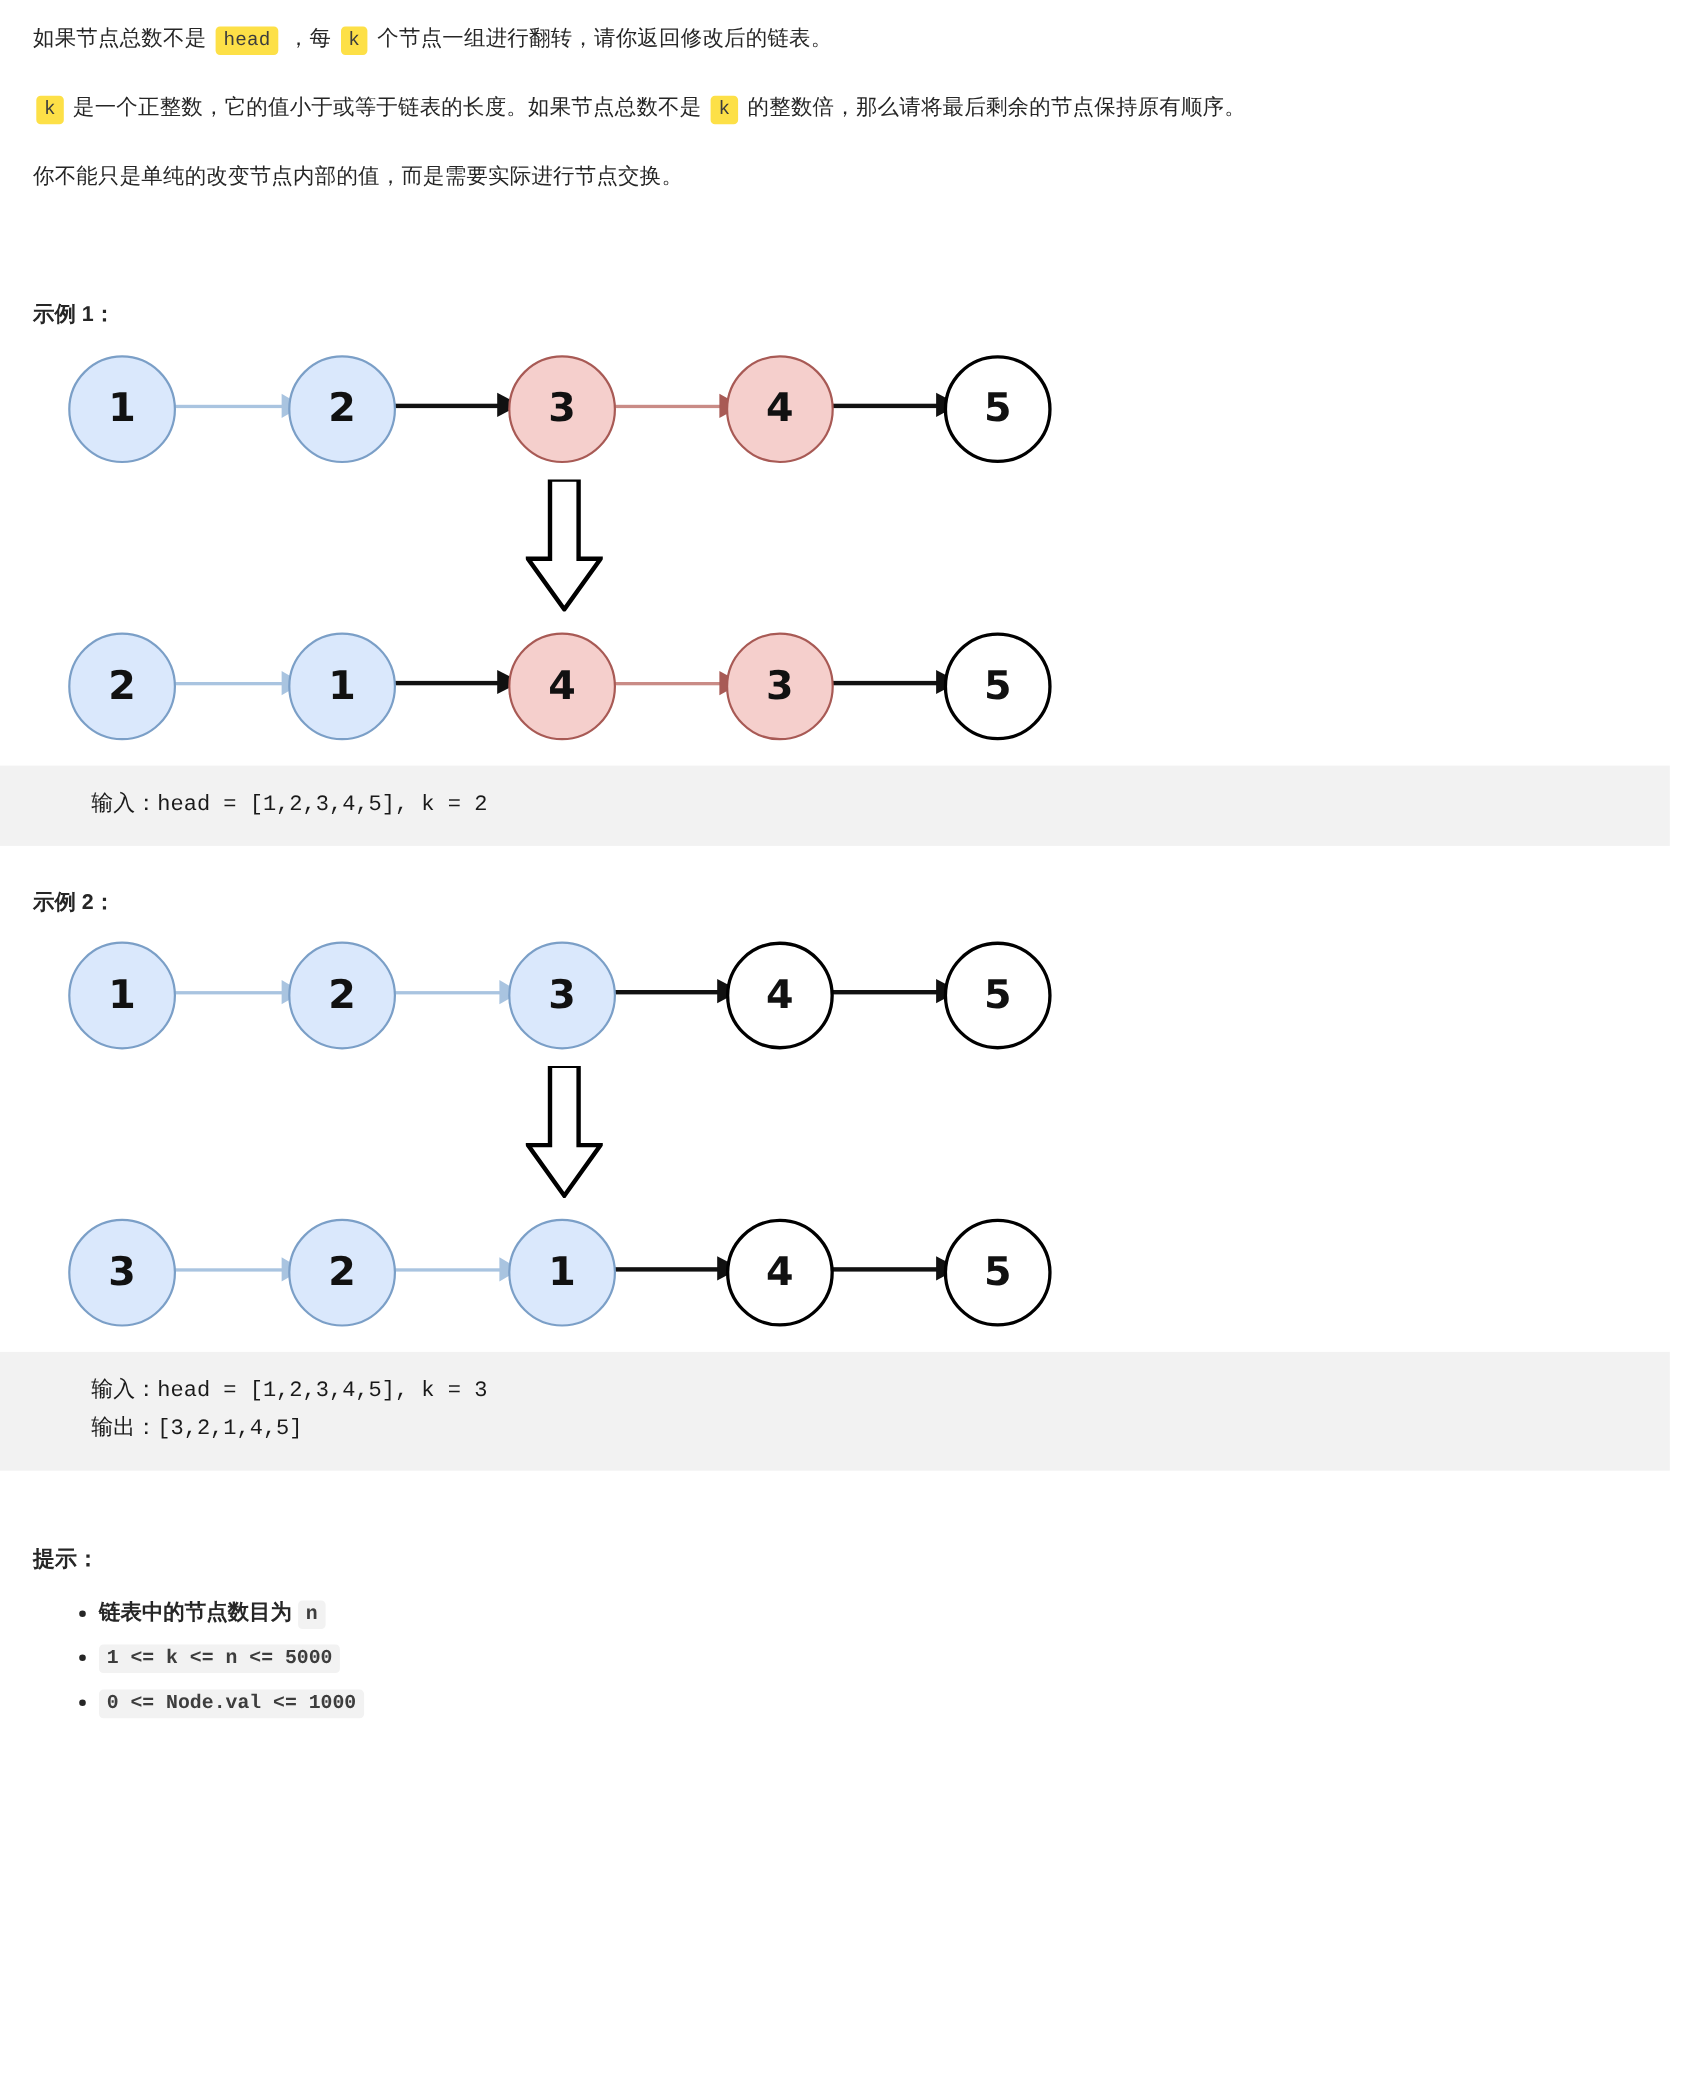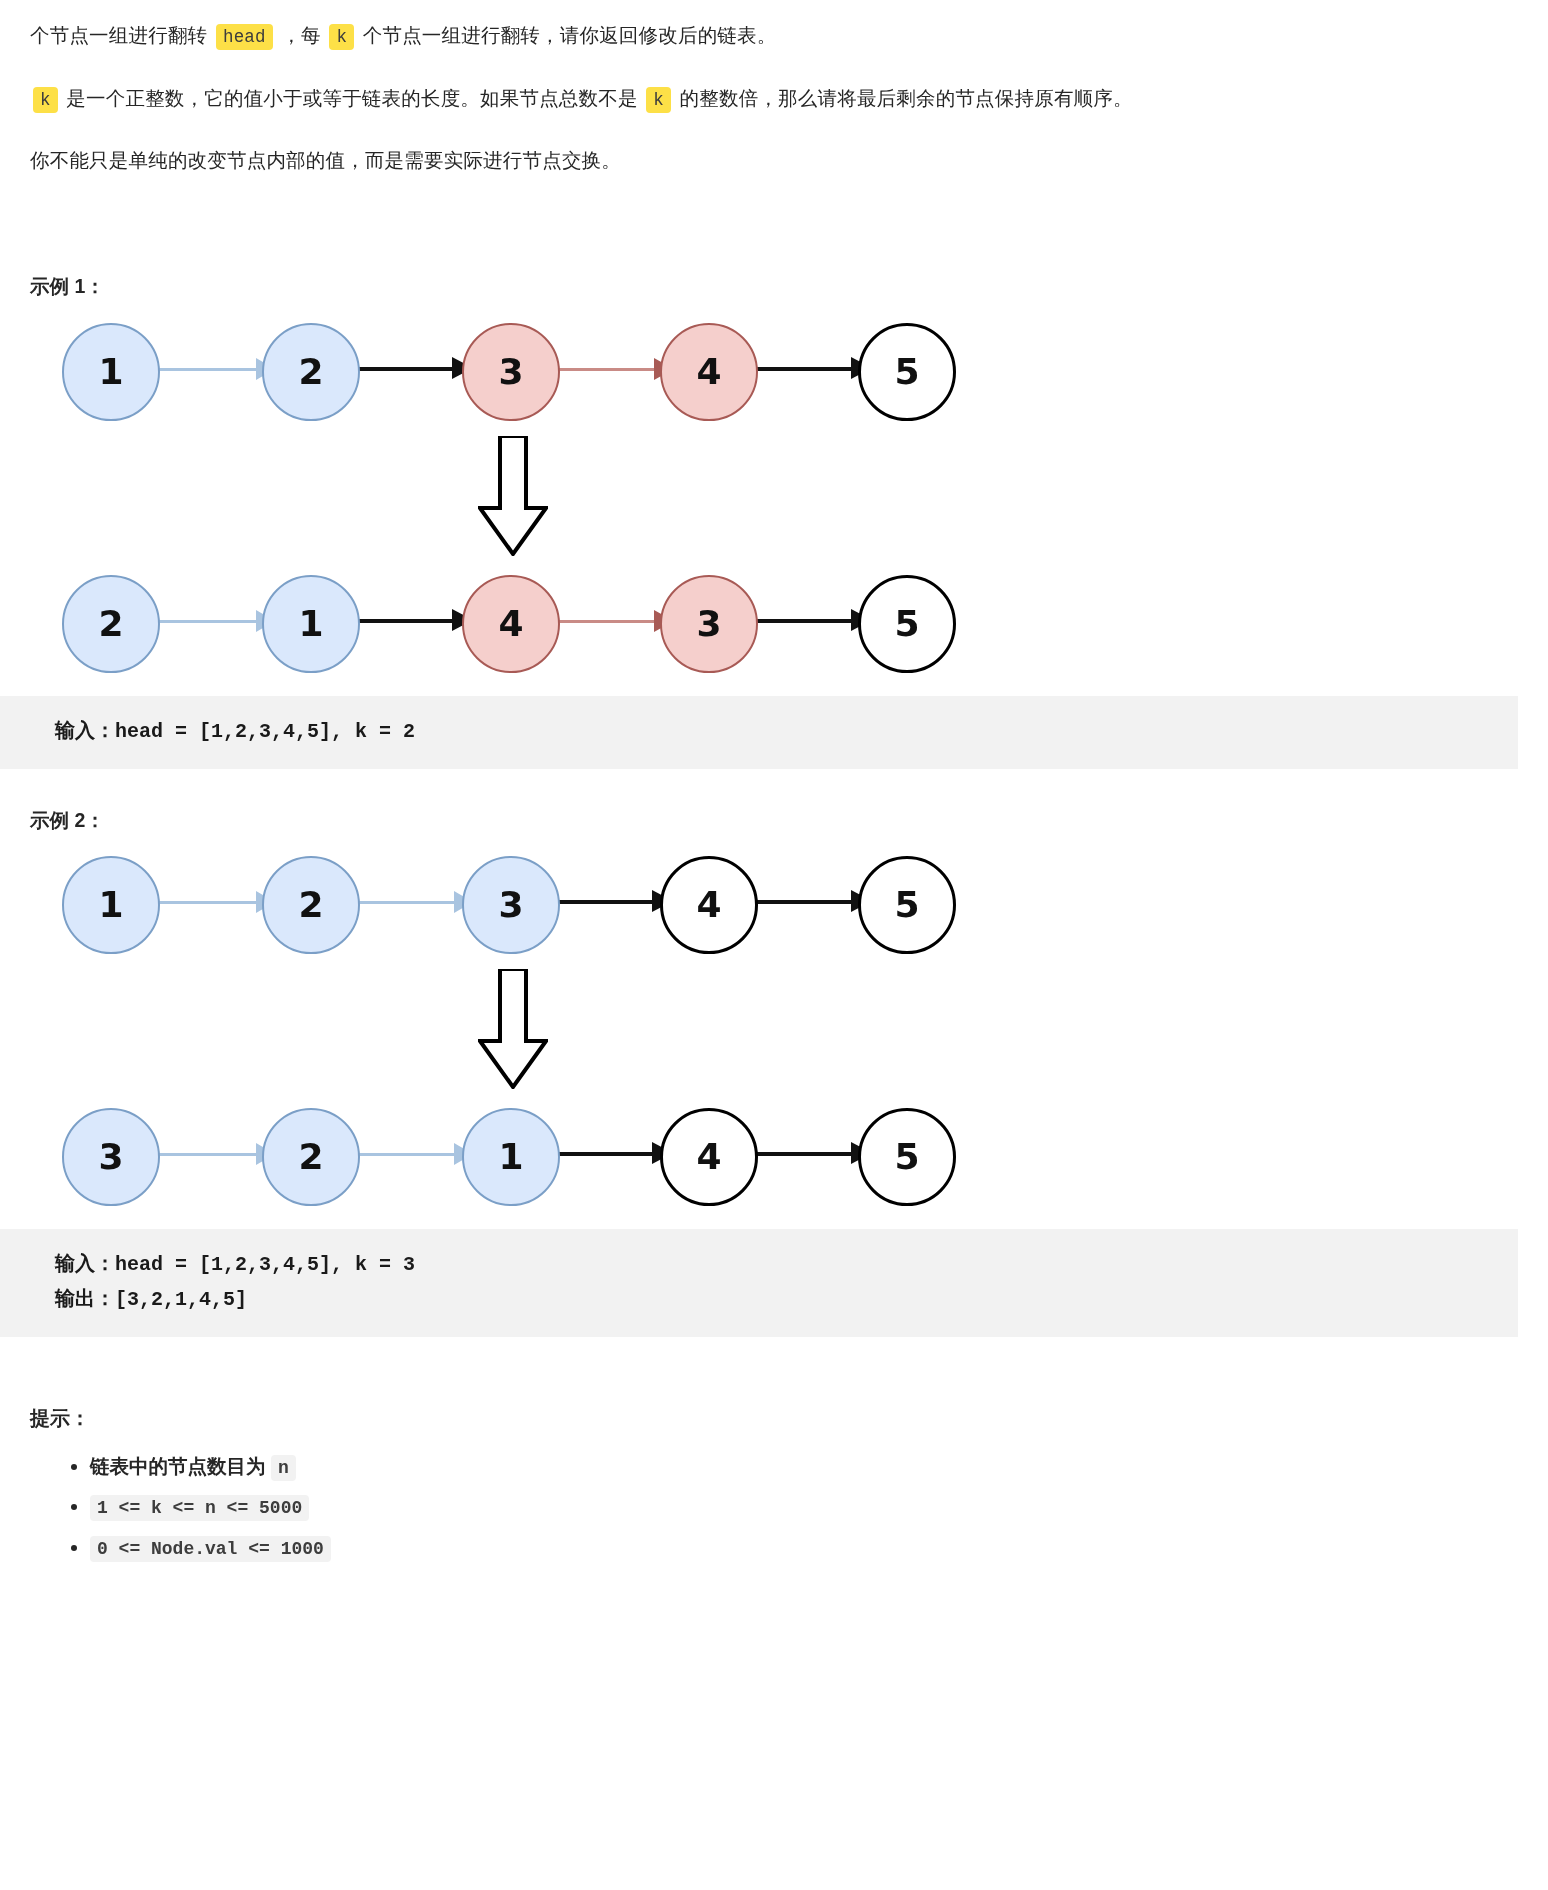--- a/index.html
+++ b/index.html
@@ -96,21 +96,22 @@
     width: 1518px;
     margin-left: -30px;
     padding-left: 55px;
   }
   .codeblock .line {
     font-family: "Liberation Mono", "DejaVu Sans Mono", monospace;
     font-size: 20px;
     line-height: 1.75;
     color: #1a1a1a;
     white-space: pre;
-    font-weight: 700;
+    font-weight: 400;
+    margin-left: 28px;
   }
   .hints-title {
     font-weight: bold;
     font-size: 20px;
     margin: 0 0 6px 0;
   }
   ul.hints {
     margin: 14px;
     padding-left: 46px;
     font-weight: bold;
@@ -128,21 +129,21 @@
     border-radius: 4px;
     font-size: 18px;
   }
   .spacer-lg { height: 64px; }
   .spacer-md { height: 30px; }
 </style>
 </head>
 <body>
 
 <div class="para">
-  <span>个节点一组进行翻转</span>
+  <span>如果节点总数不是</span>
   <code class="inline">head</code>
   <span>，每</span>
   <code class="inline">k</code>
   <span>个节点一组进行翻转，请你返回修改后的链表。</span>
 </div>
 
 <div class="para">
   <code class="inline">k</code>
   <span>是一个正整数，它的值小于或等于链表的长度。如果节点总数不是</span>
   <code class="inline">k</code>

